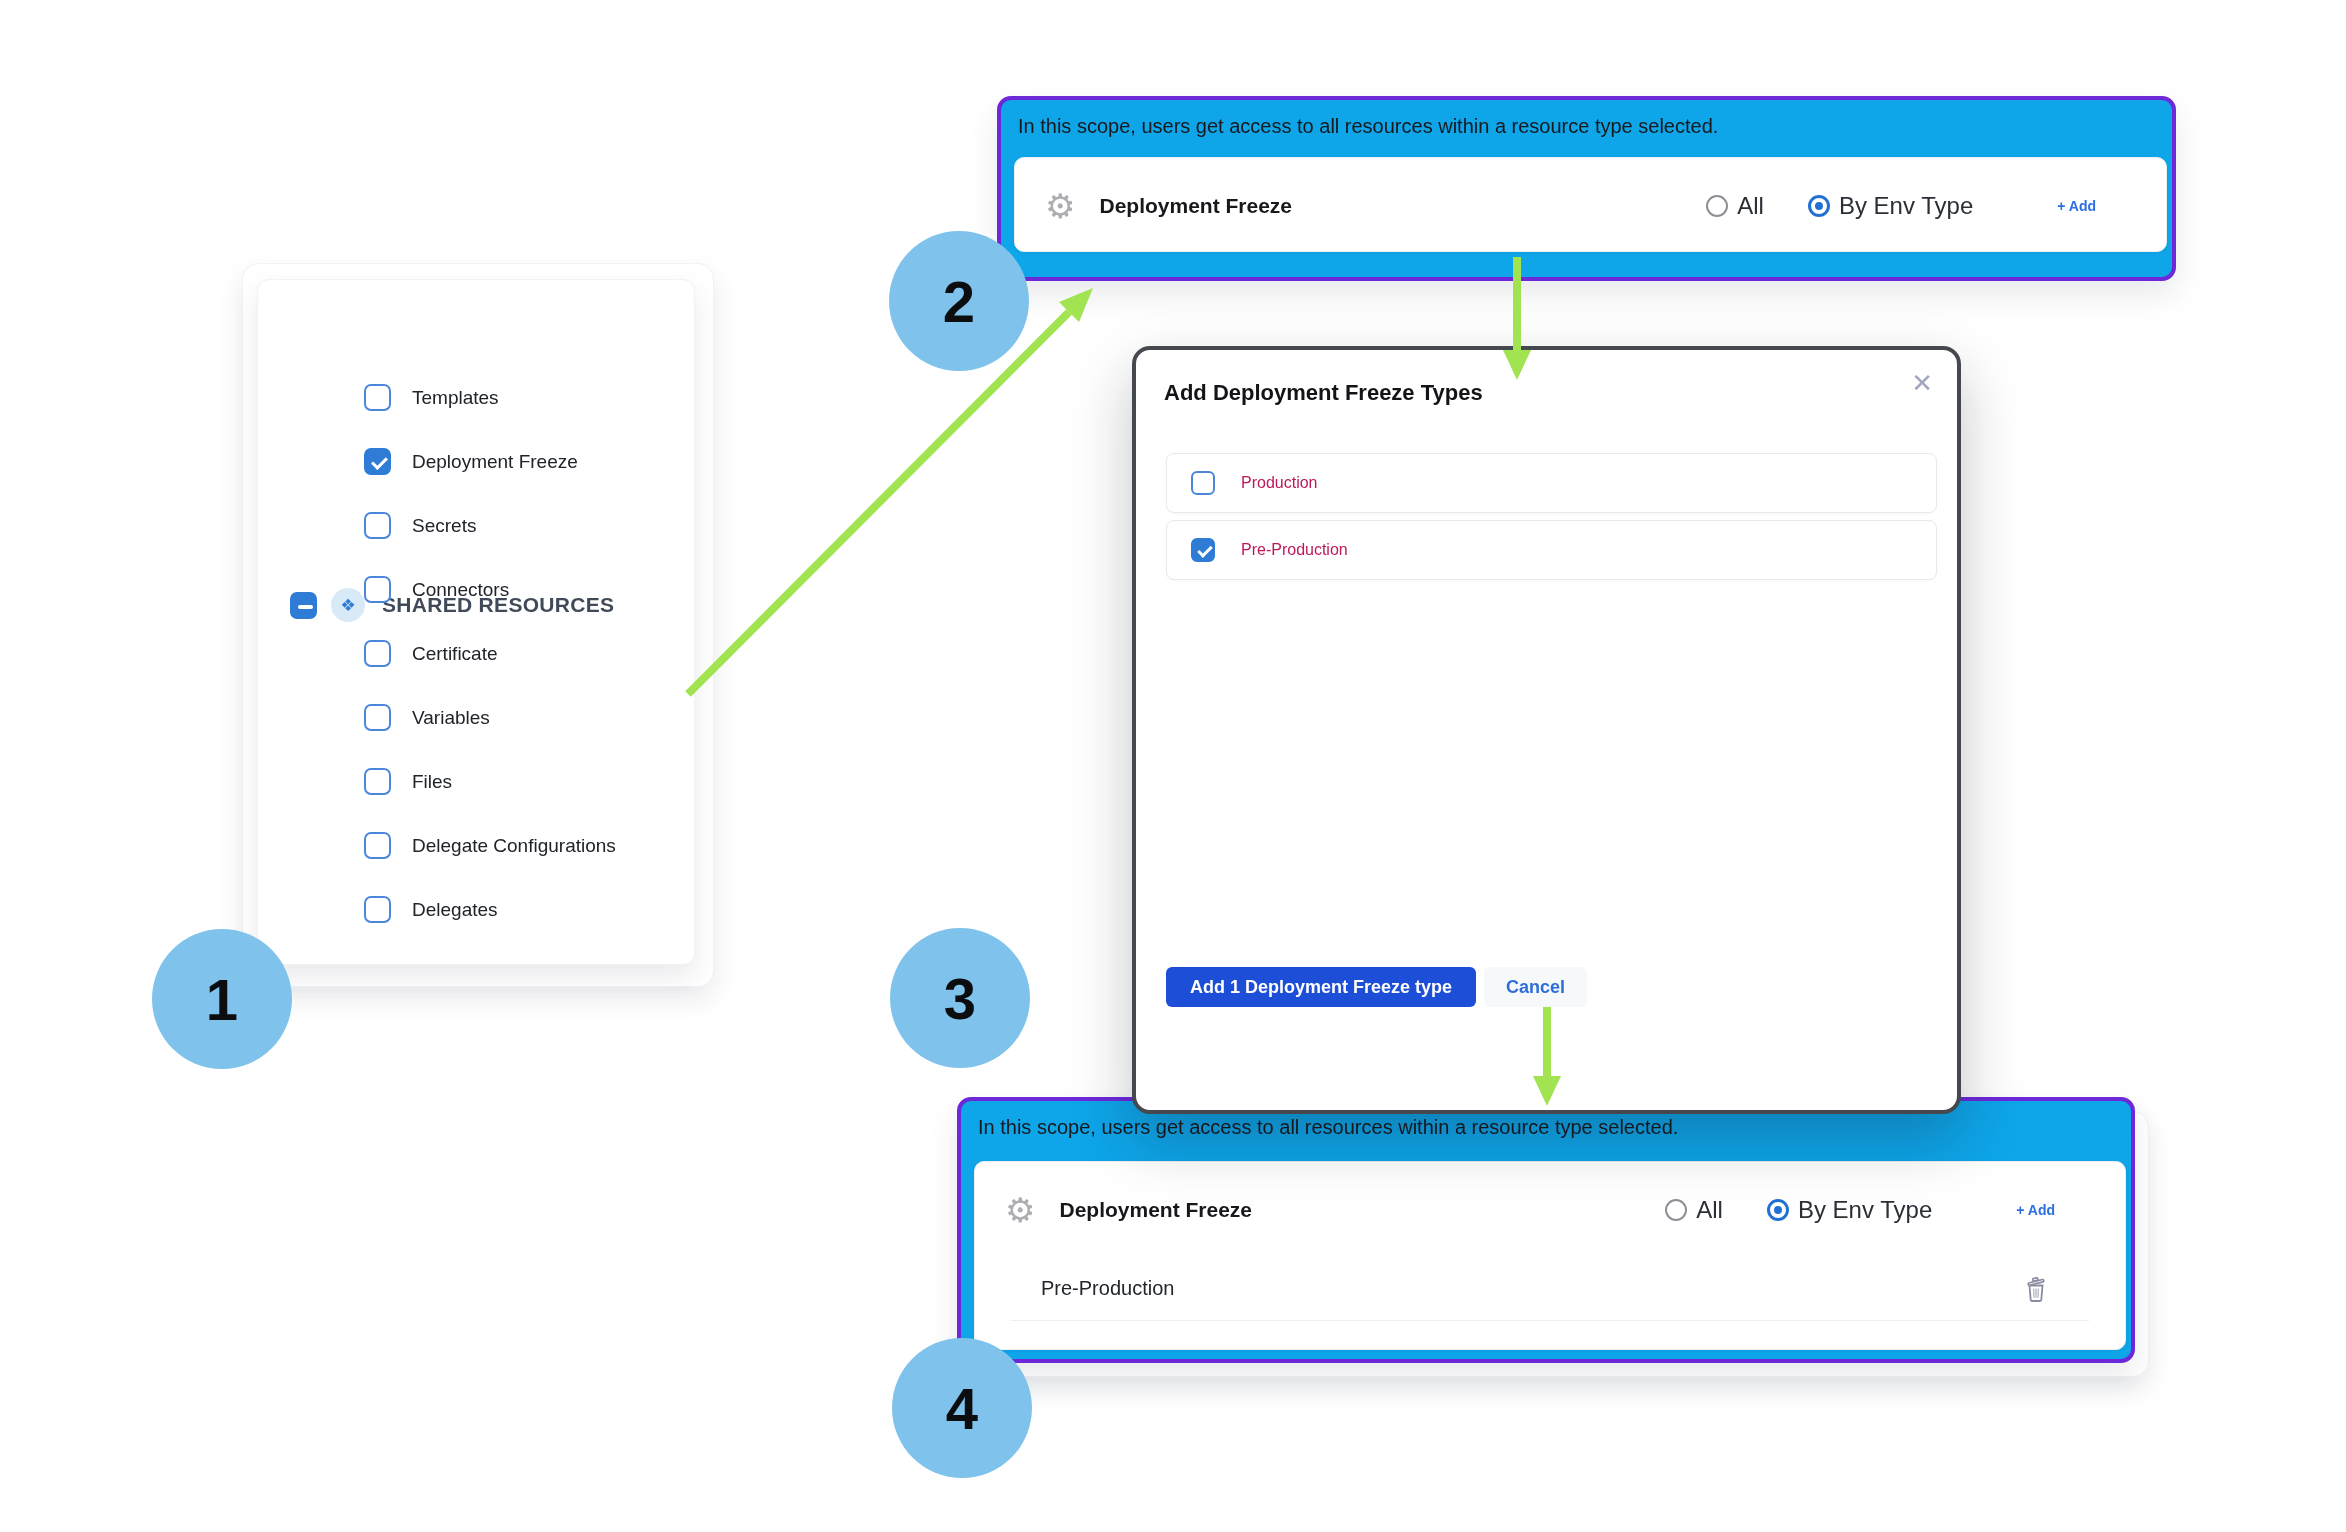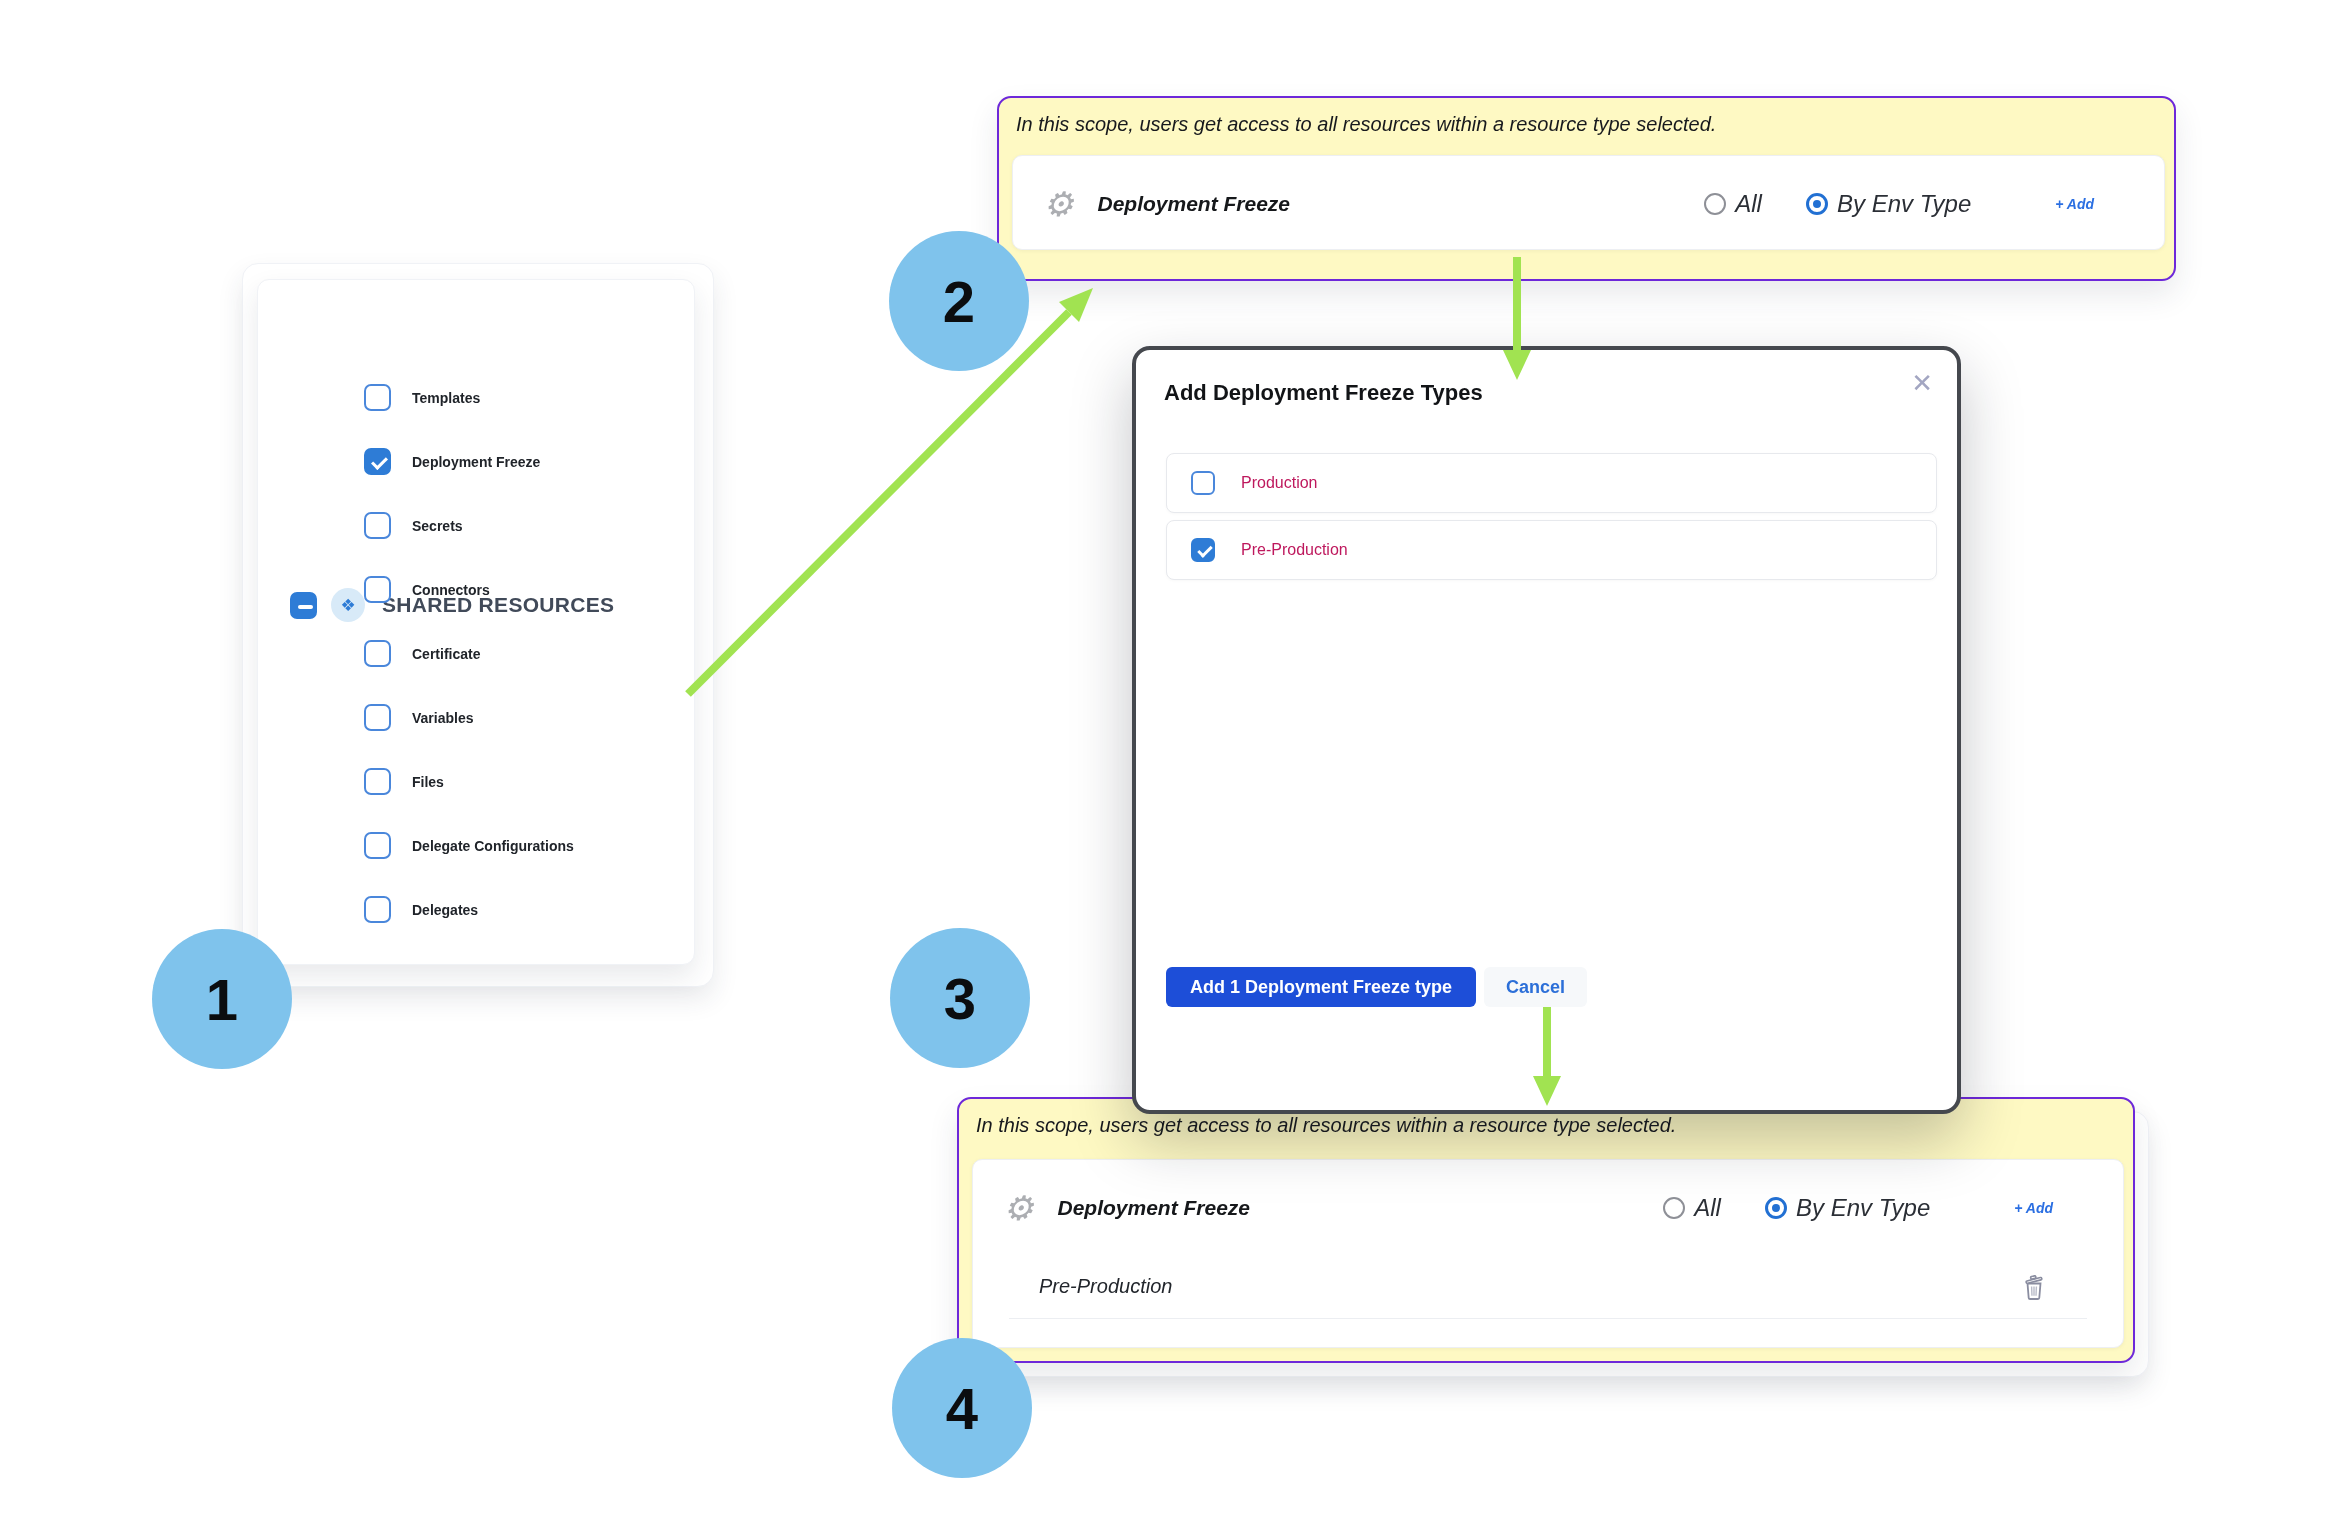--- a/index.html
+++ b/index.html
@@ -1,22 +1,22 @@
 <!DOCTYPE html>
 <html><head>
 <meta charset="utf-8">
 <style>
   * { margin:0; padding:0; box-sizing:border-box; }
   html,body { background:#ffffff; }
   body { font-family:"Liberation Sans", sans-serif; }
   .stage { position:relative; width:2346px; height:1532px; background:#ffffff; overflow:hidden; }
 
   
-  .soft-panel { position:absolute; background:#fef9c3; border:2px solid #6d28d9; border-radius:14px;
-                box-shadow:0 14px 30px rgba(40,50,70,.10); z-index:2;font-style:italic; }
+  .soft-panel { position:absolute; background:#0ea5e9; border:4px solid #6d28d9; border-radius:14px;
+                box-shadow:0 14px 30px rgba(40,50,70,.10); z-index:2; }
   .back-card  { position:absolute; background:#ffffff; border:1px solid #f0f2f6; border-radius:16px;
                 box-shadow:0 12px 26px rgba(40,50,70,.10); z-index:1; }
   .white-card { position:absolute; background:#ffffff; border:1px solid #edeff3; border-radius:10px;
                 box-shadow:0 1px 4px rgba(10,20,40,.05); }
 
   .desc-text { position:absolute; left:17px; top:15px; font-size:20px; color:#17191d; }
 
   
   .res-row { display:flex; align-items:center; height:95px; padding:0 70px 0 30px; }
   .gear { font-size:34px; color:#acaeb2; line-height:1; margin-right:24px; }
@@ -40,21 +40,21 @@
   .cb-sm { width:24px; height:24px; border-width:2px; border-radius:6px; }
   .cb-sm.checked::after { left:5px; top:6px; width:11px; height:5px; }
 
   
   .shared-header { position:absolute; left:32px; top:308px; display:flex; align-items:center; }
   .diamond-wrap { width:34px; height:34px; border-radius:50%; background:#d8eaf8; display:flex; align-items:center; justify-content:center; margin:0 17px 0 14px; }
   .diamond-glyph { color:#2e7cd6; font-size:17px; line-height:1; }
   .shared-title { font-size:21px; font-weight:600; color:#414a59; letter-spacing:.3px; }
   .shared-list { position:absolute; left:106px; top:104px; display:flex; flex-direction:column; gap:37px; }
   .shared-item { display:flex; align-items:center; gap:21px; height:27px; }
-  .shared-item-label { font-size:14px; color:#20242a; white-space:nowrap;font-weight:bold; }
+  .shared-item-label { font-size:19px; color:#20242a; white-space:nowrap; }
 
   
   .modal { position:absolute; left:1132px; top:346px; width:829px; height:768px; background:#fff;
            border:4px solid #45484e; border-radius:18px; box-shadow:0 26px 60px rgba(20,25,35,.25); z-index:3; }
   .modal-title { position:absolute; left:28px; top:30px; font-size:22px; font-weight:700; color:#121417; }
   .modal-close { position:absolute; right:24px; top:20px; font-size:26px; color:#a3a6c2; cursor:pointer; line-height:1; }
   .modal-options { position:absolute; left:30px; top:103px; width:771px; display:flex; flex-direction:column; gap:7px; }
   .modal-option { height:60px; border:1px solid #e7e9ed; border-radius:8px; background:#fff;
                   box-shadow:0 1px 3px rgba(10,20,40,.03); display:flex; align-items:center; padding-left:24px; gap:26px; }
   .modal-option-label { font-size:16px; color:#be185d; }

